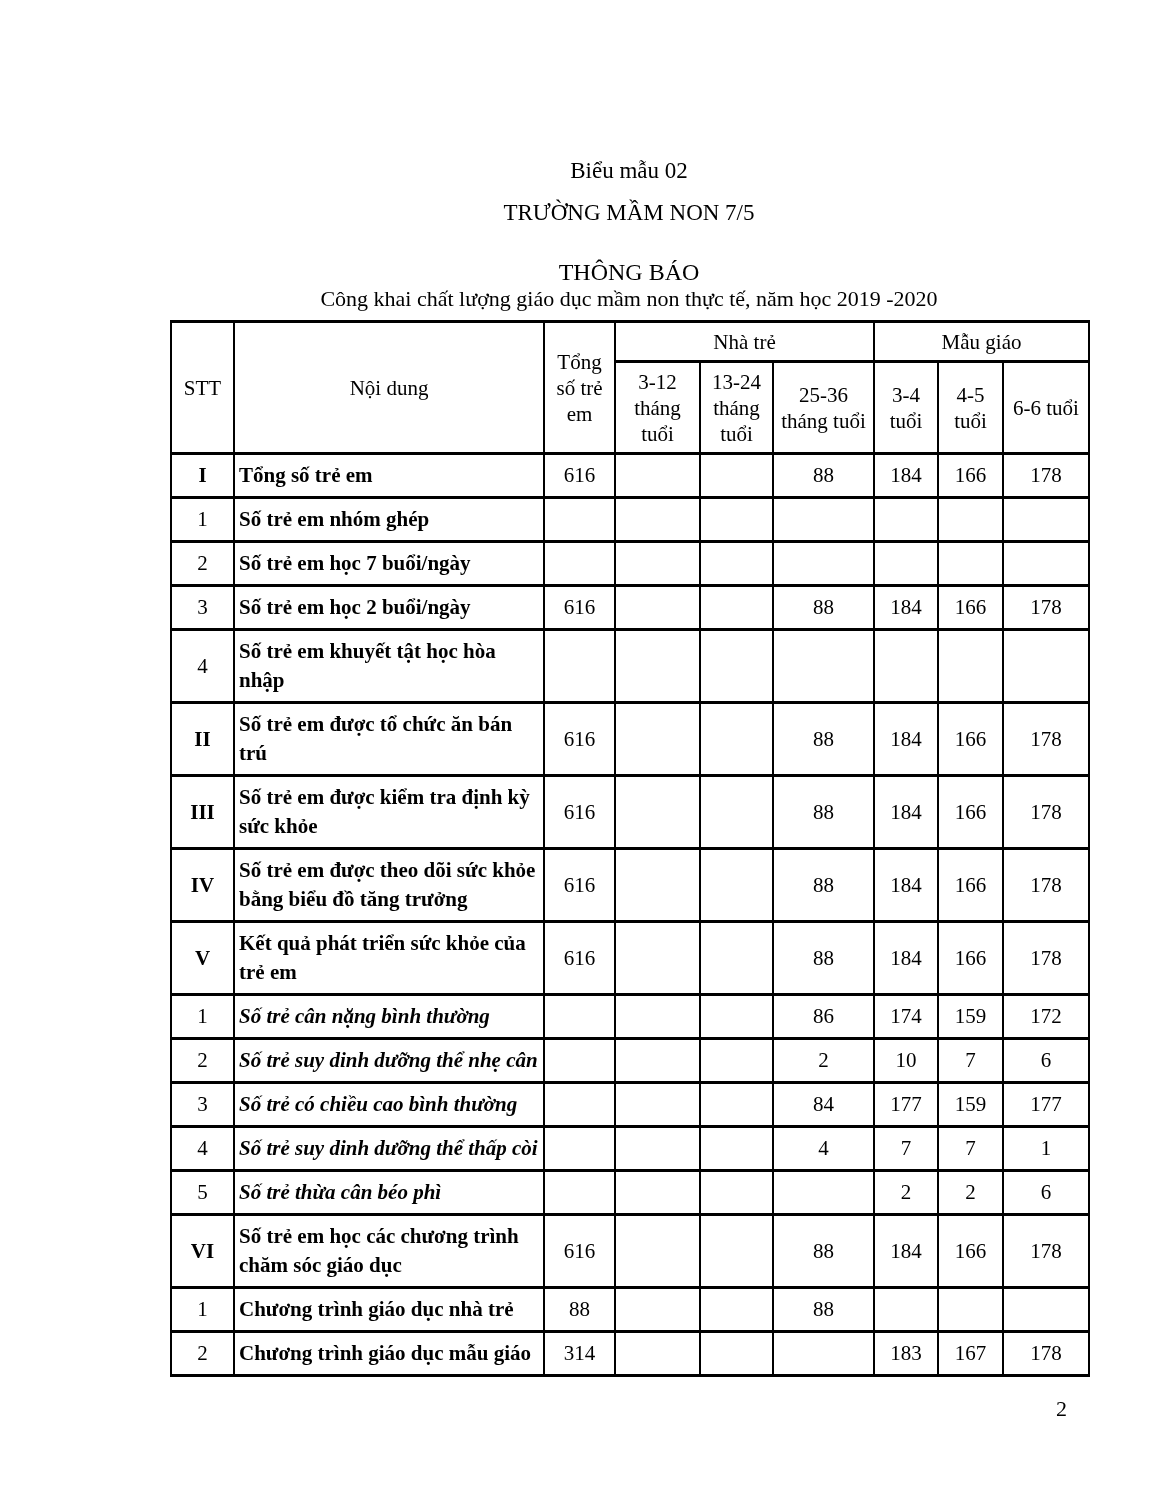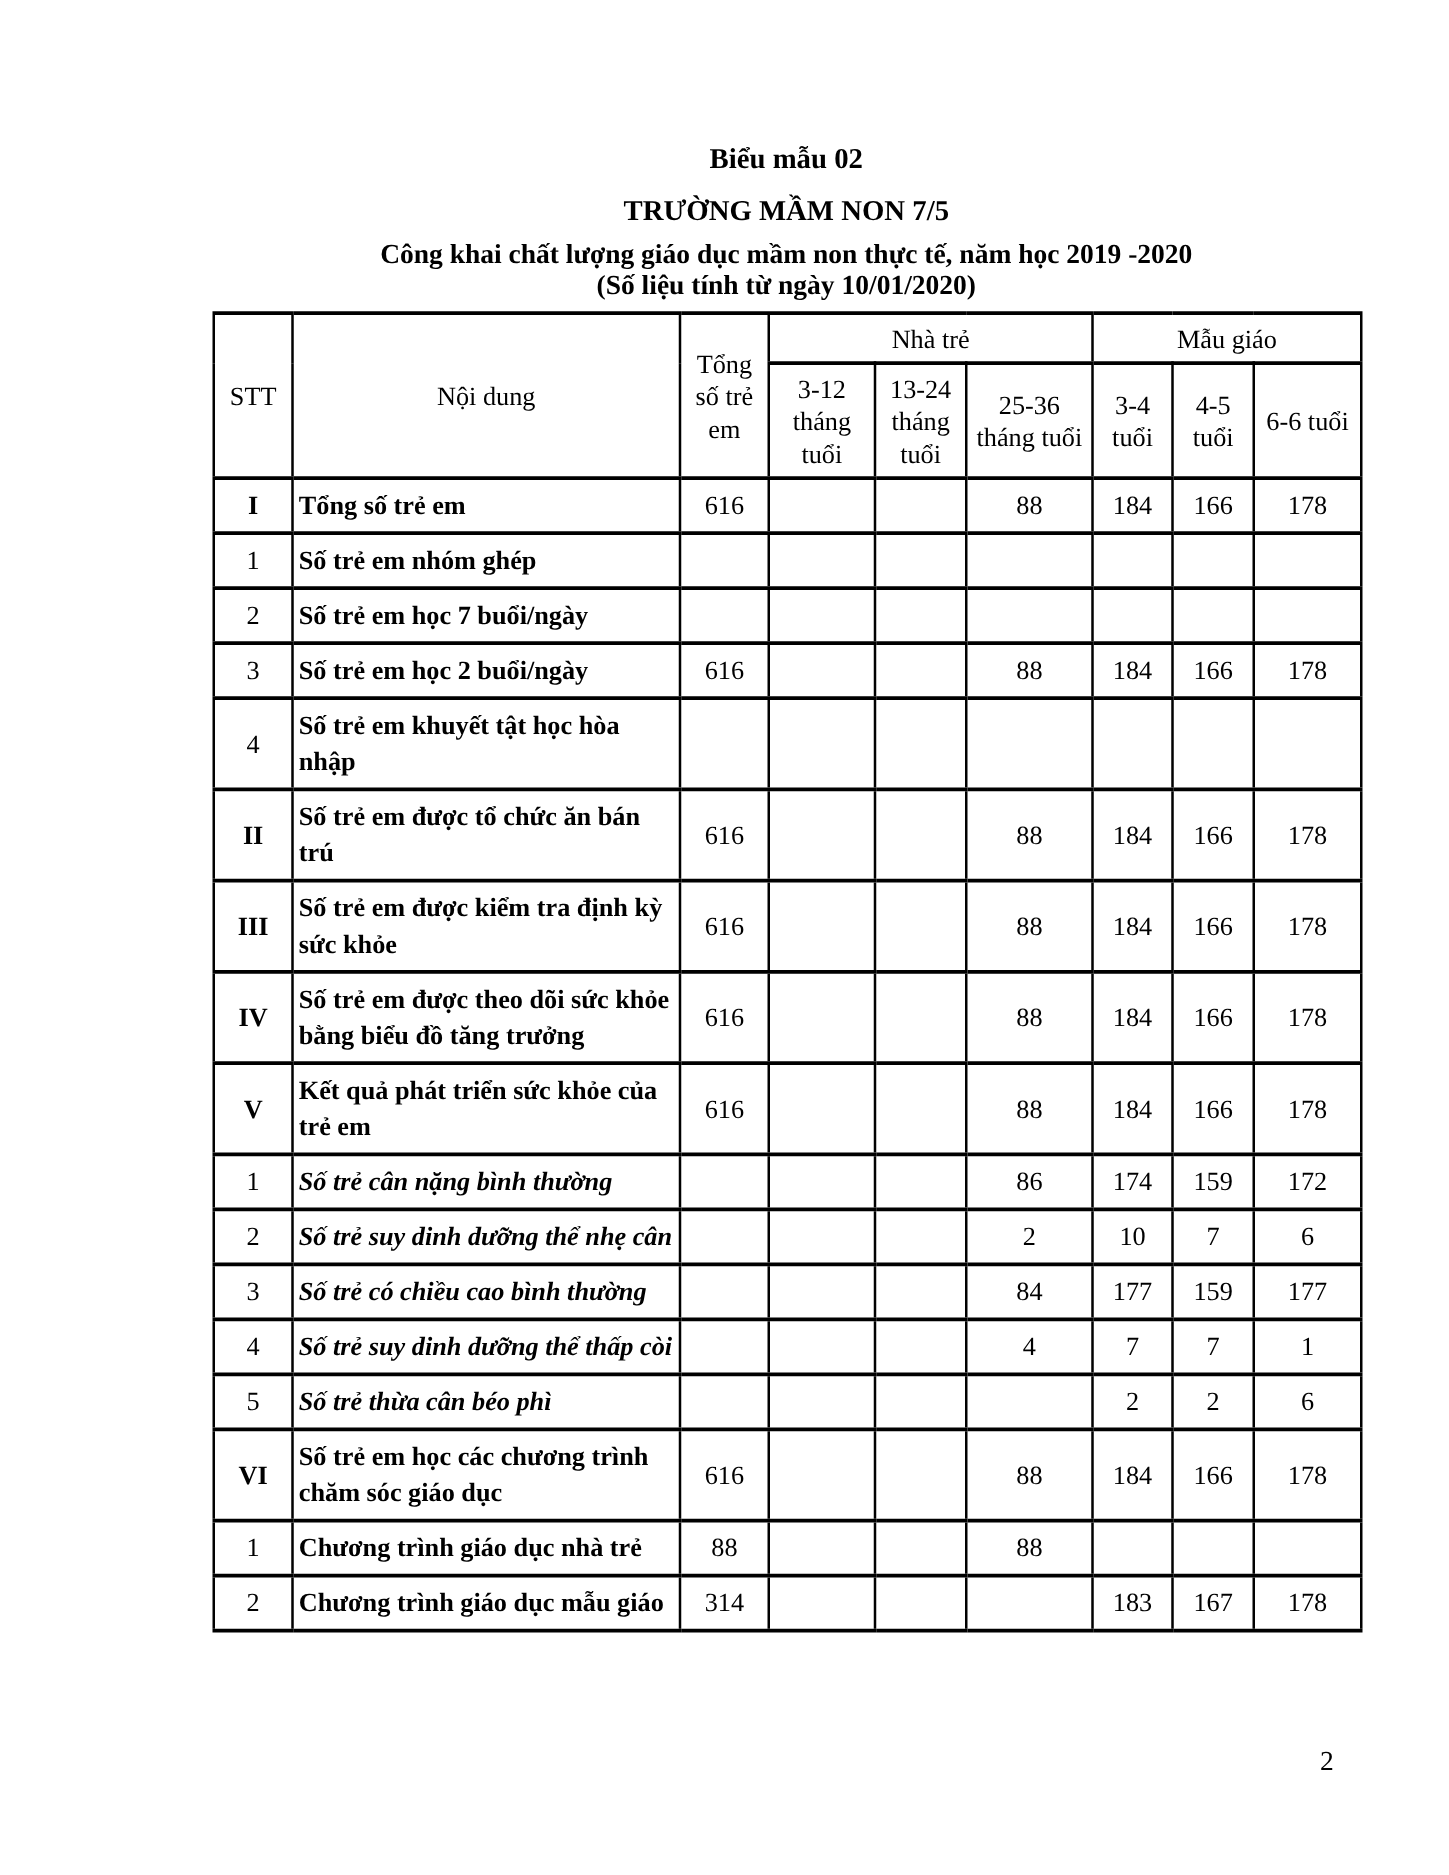--- a/index.html
+++ b/index.html
@@ -12,21 +12,21 @@
     font-family: "Liberation Serif", "DejaVu Serif", serif;
     position: relative;
     overflow: hidden;
   }
   .content {
     position: absolute;
     left: 170px;
     top: 106px;
     width: 918px;
   }
-  .doc-header { text-align: center; font-weight: bold; }
+  .doc-header { text-align: center; font-weight: normal; margin-top: 44px; }
   .line-main { font-size: 23px; line-height: 42px; }
   .notice-title { font-size: 24px; line-height: 28px; margin-top: 24px; }
   .sub-line { font-size: 22px; line-height: 25px; }
 
   table.quality {
     border-collapse: collapse;
     table-layout: fixed;
     width: 918px;
     margin-top: 9px;
   }
@@ -67,22 +67,22 @@
   }
 </style>
 </head>
 <body>
 
 <div class="content">
 
   <div class="doc-header">
     <div class="line-main">Biểu mẫu 02</div>
     <div class="line-main">TRƯỜNG MẦM NON 7/5</div>
+    <div class="notice-title">THÔNG BÁO</div>
     <div class="sub-line">Công khai chất lượng giáo dục mầm non thực tế, năm học 2019 -2020</div>
-    <div class="sub-line">(Số liệu tính từ ngày 10/01/2020)</div>
   </div>
 
   <table class="quality">
     <colgroup>
       <col style="width:63px">
       <col style="width:310px">
       <col style="width:71px">
       <col style="width:85px">
       <col style="width:73px">
       <col style="width:101px">

